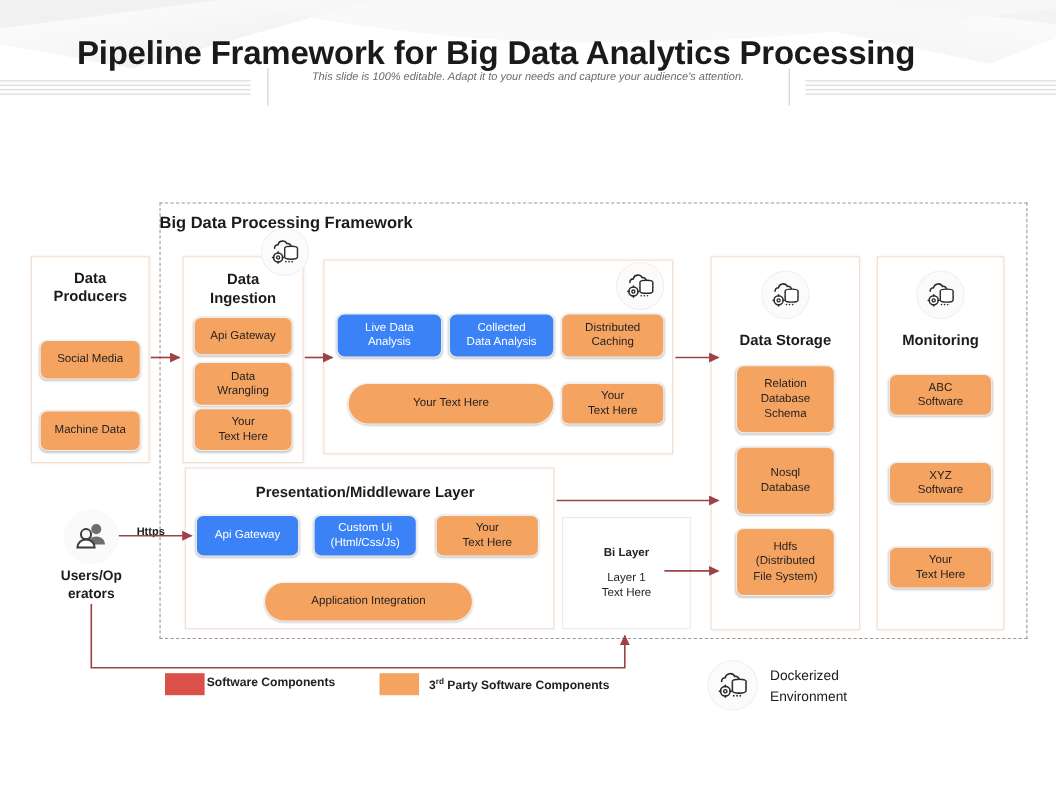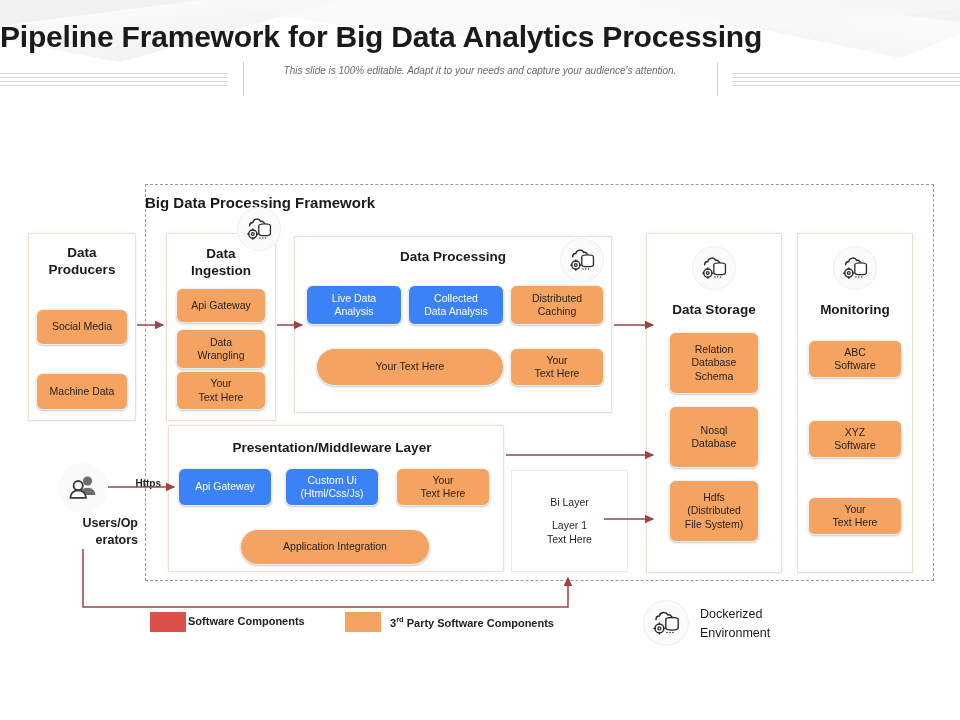--- a/index.html
+++ b/index.html
@@ -8,21 +8,21 @@
     width:960px;height:720px;overflow:hidden;background:#ffffff;
     font-family:"Liberation Sans","DejaVu Sans",sans-serif;
     -webkit-font-smoothing:antialiased;
   }
   #slide{position:relative;width:960px;height:720px;background:#fff;}
 
   
   .hdr-bg{position:absolute;left:0;top:0;width:960px;height:108px;overflow:hidden;}
   .hdr-bg svg{position:absolute;left:0;top:0;}
   .title{
-    position:absolute;left:0;top:18px;width:832px;text-align:left;
+    position:absolute;left:0;top:30px;width:832px;text-align:right;
     font-size:30px;font-weight:bold;color:#1a1a1a;letter-spacing:-0.2px;
     line-height:38px;white-space:nowrap;
   }
   .subtitle{
     position:absolute;left:240px;top:64px;width:480px;text-align:center;
     font-size:10px;color:#6a6a6a;line-height:14px;font-style:italic;
   }
   .rule{position:absolute;height:1px;background:#d8d8d8;}
   .vdiv{position:absolute;width:1px;background:#d0d0d0;}
 
@@ -70,21 +70,21 @@
   .dicon svg{display:block;}
   .usericon{
     position:absolute;width:50px;height:50px;border-radius:50%;
     background:#fafafa;display:flex;align-items:center;justify-content:center;
   }
 
   
   .arrows{position:absolute;left:0;top:0;width:960px;height:720px;pointer-events:none;}
 
   
-  .ftext{position:absolute;text-align:right;color:#1b1b1b;}
+  .ftext{position:absolute;text-align:center;color:#1b1b1b;}
 
   
   .legend-sw{position:absolute;width:36px;height:20px;}
   .legend-lbl{position:absolute;font-size:11px;font-weight:bold;color:#222;white-space:nowrap;}
   .legend-lbl sup{font-size:7.5px;}
 </style>
 </head>
 <body>
 
 <div id="slide">
@@ -177,21 +177,20 @@
     </span>
   </div>
   <div class="box orange" style="left:176px;top:371px;width:90px;height:39px;">
     <span>
       <span>Your</span><br>
       <span>Text Here</span>
     </span>
   </div>
 
   <div class="panel" style="left:294px;top:236px;width:318px;height:177px;"></div>
-  <div class="panel-title" style="left:294px;top:248px;width:318px;">Data Processing</div>
   <div class="dicon" style="left:560px;top:238px;">
     <svg width="30" height="30" viewBox="0 0 32 32">
       <path d="M6 12.5a3.4 3.4 0 0 1 3.3-3.4 4.6 4.6 0 0 1 8.6-1.2 3.3 3.3 0 0 1 4.1 3.2 3 3 0 0 1-.6 1.8" fill="none" stroke="#2b2b2b" stroke-width="1.5" stroke-linecap="round"></path>
       <ellipse cx="22" cy="12.6" rx="6.2" ry="2.1" fill="#fff" stroke="#2b2b2b" stroke-width="1.4"></ellipse>
       <path d="M15.8 12.6v4.2c0 1.2 2.8 2.1 6.2 2.1s6.2-.9 6.2-2.1v-4.2" fill="#fff" stroke="#2b2b2b" stroke-width="1.4"></path>
       <path d="M15.8 16.8V21c0 1.2 2.8 2.1 6.2 2.1s6.2-.9 6.2-2.1v-4.2" fill="#fff" stroke="#2b2b2b" stroke-width="1.4"></path>
       <circle cx="9.4" cy="21.4" r="4.4" fill="#fff" stroke="#2b2b2b" stroke-width="1.5"></circle>
       <circle cx="9.4" cy="21.4" r="1.5" fill="none" stroke="#2b2b2b" stroke-width="1.3"></circle>
       <g stroke="#2b2b2b" stroke-width="1.4" stroke-linecap="round">
         <line x1="9.4" y1="15.9" x2="9.4" y2="17.3"></line>
@@ -335,21 +334,21 @@
     <span>
       <span>Your</span><br>
       <span>Text Here</span>
     </span>
   </div>
   <div class="box orange pill" style="left:240px;top:529px;width:190px;height:36px;">
     <span>Application Integration</span>
   </div>
 
   <div class="box plain" style="left:511px;top:470px;width:117px;height:102px;flex-direction:column;">
-    <div style="margin-bottom:10px;">Bi Layer</div>
+    <div style="margin-bottom:10px;font-weight:bold;">Bi Layer</div>
     <div>Layer 1</div>
     <div>Text Here</div>
   </div>
 
   <div class="usericon" style="left:58px;top:463px;">
     <svg width="34" height="34" viewBox="0 0 34 34">
       <circle cx="21.5" cy="10" r="4.6" fill="#6e6e6e"></circle>
       <path d="M13.6 24c0-4.4 3.5-7.2 7.9-7.2s7.9 2.8 7.9 7.2z" fill="#6e6e6e"></path>
       <circle cx="12.2" cy="14.6" r="4.6" fill="none" stroke="#3a3a3a" stroke-width="1.8"></circle>
       <path d="M4.4 26.8c0-4.4 3.4-7.4 7.8-7.4s7.8 3 7.8 7.4z" fill="#fff" stroke="#3a3a3a" stroke-width="1.8"></path>

